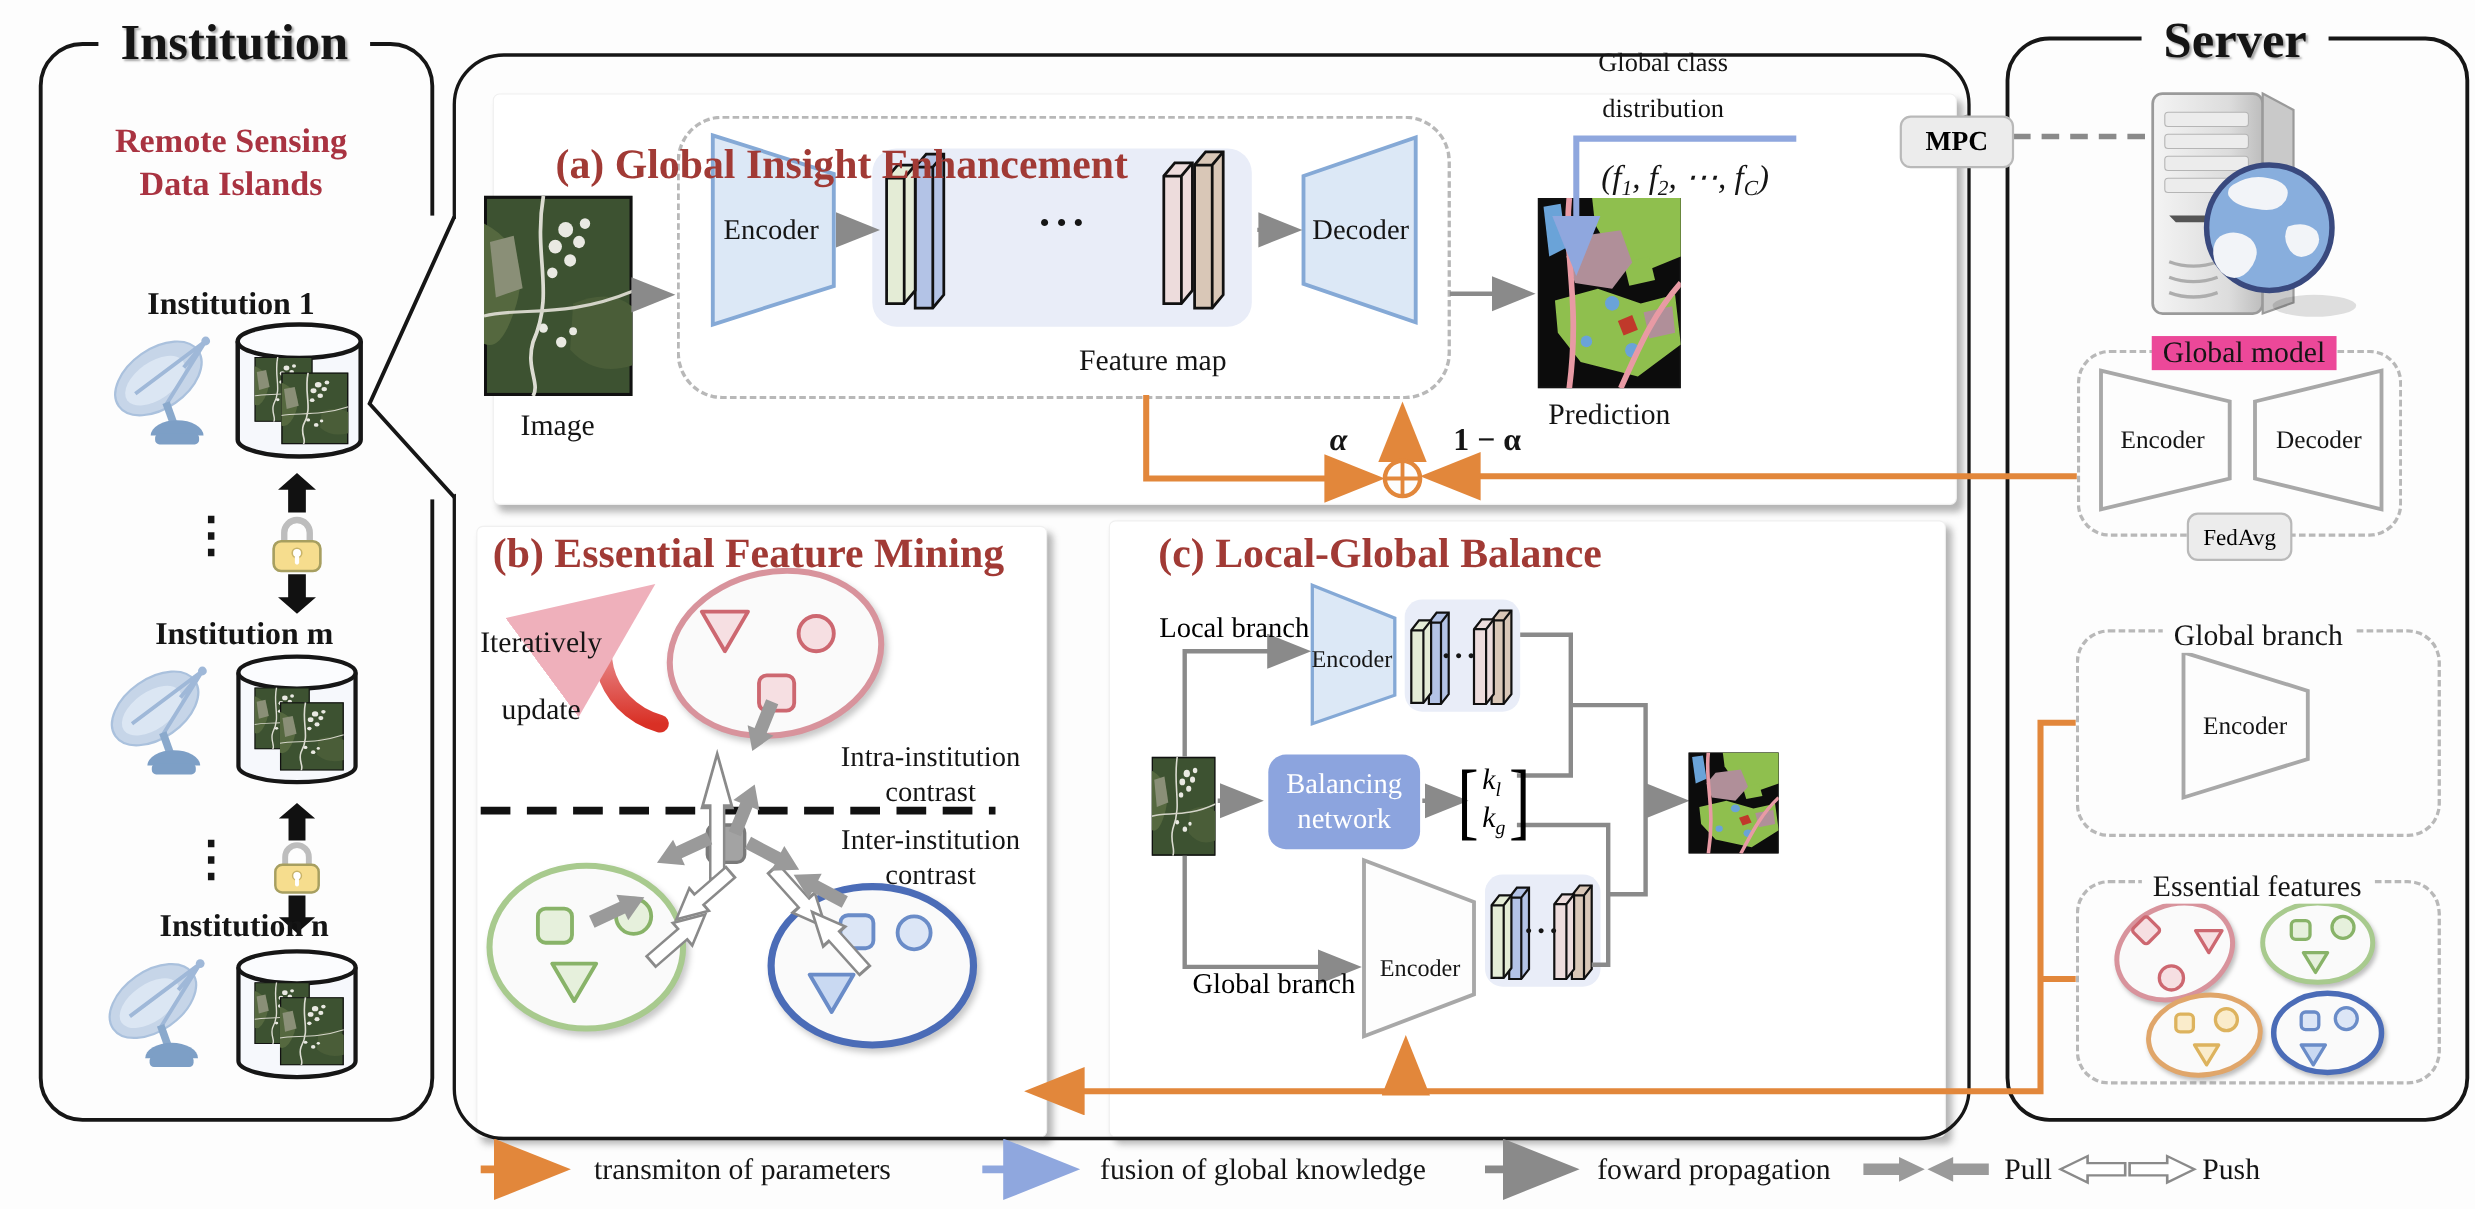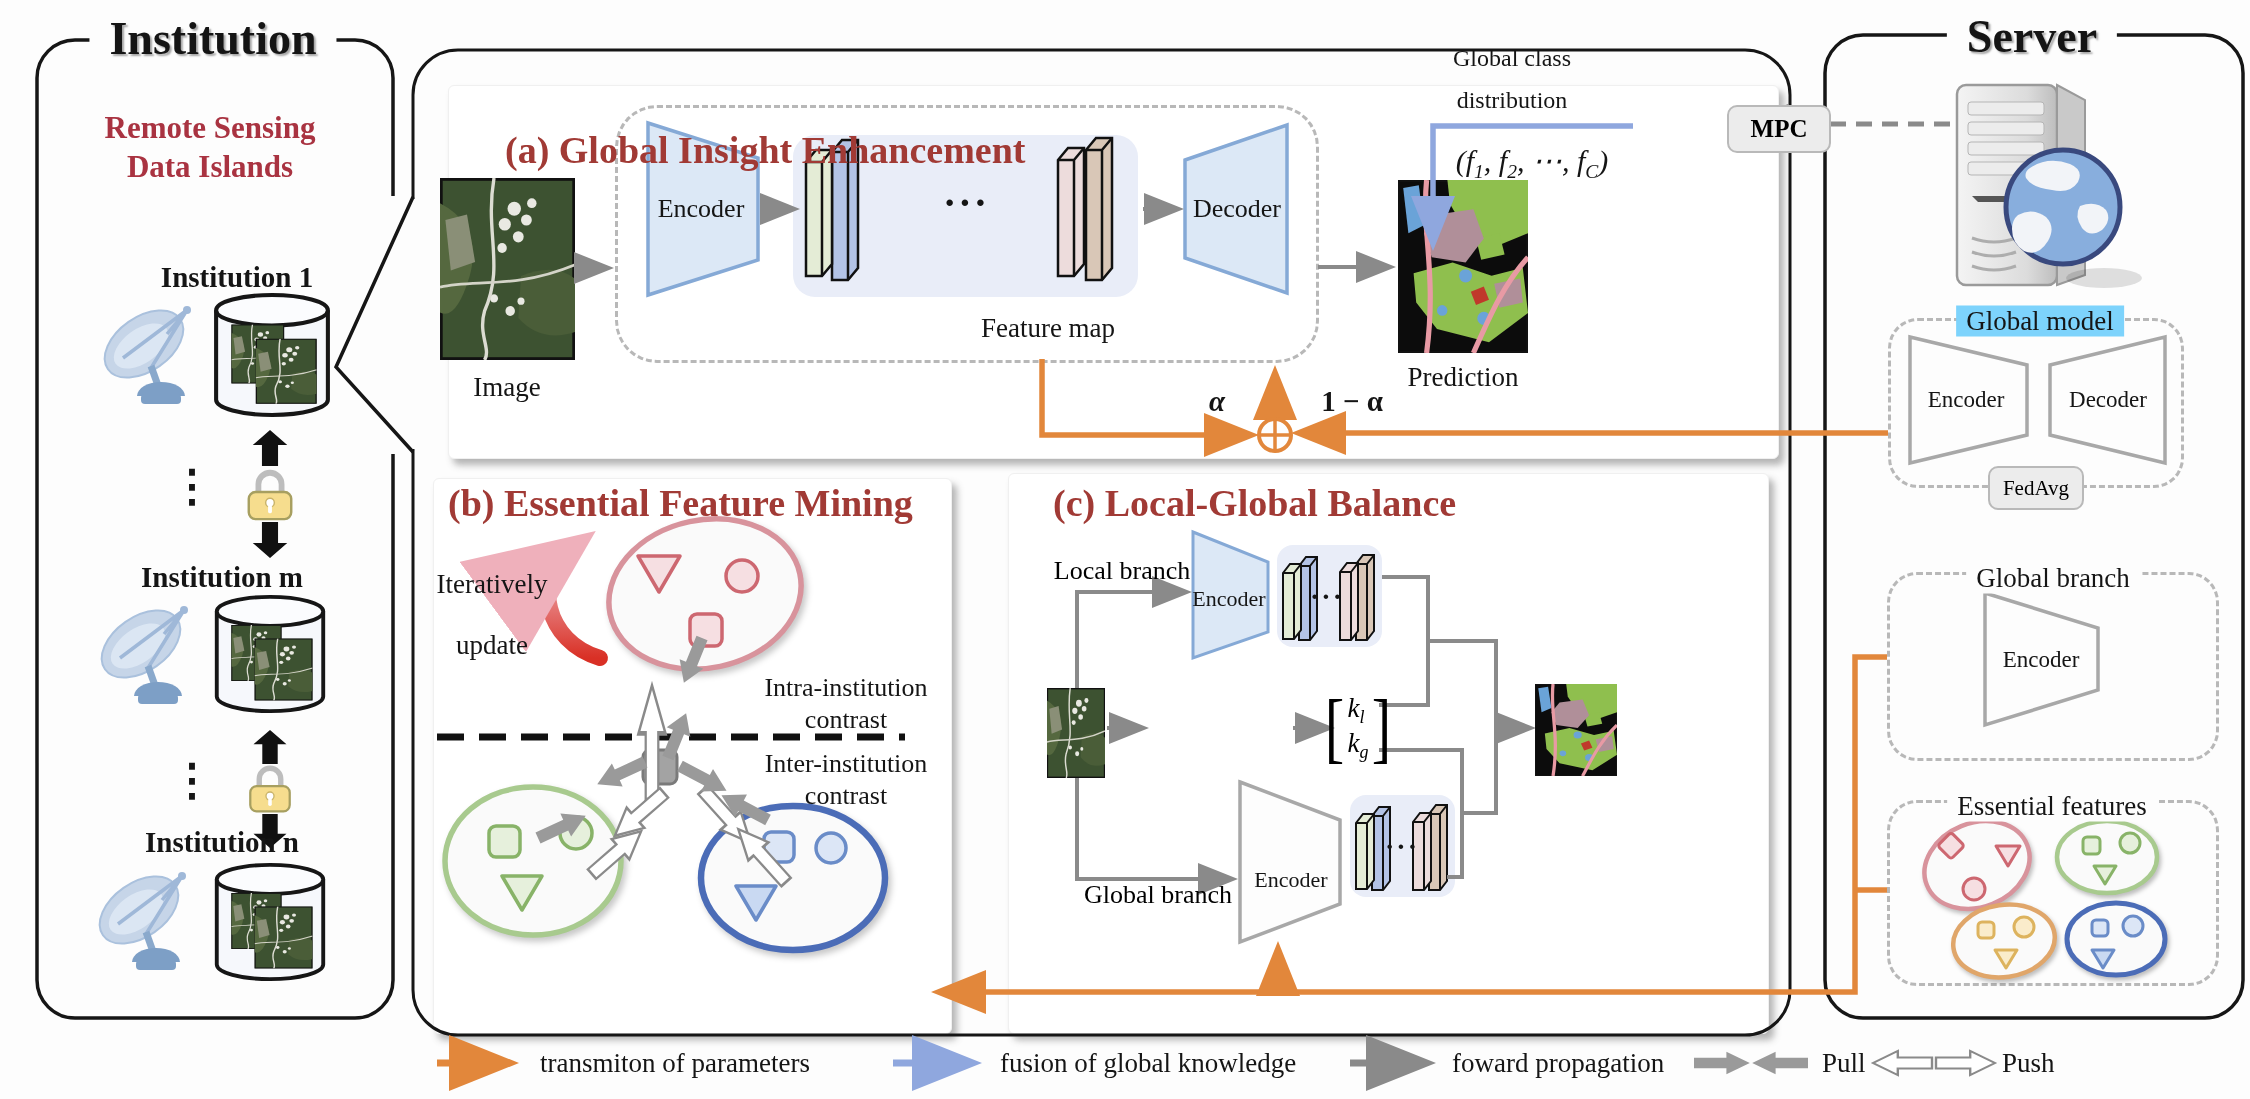--- a/index.html
+++ b/index.html
@@ -329,21 +329,21 @@
       <use href="#barrow" transform="translate(1694,1063) scale(0.9,0.75)" fill="#9a9a9a"></use>
       <use href="#barrow" transform="translate(1808,1063) rotate(180) scale(0.9,0.75)" fill="#9a9a9a"></use>
       <use href="#barrow-o" transform="translate(1932,1063) rotate(180) scale(0.95,0.8)"></use>
       <use href="#barrow-o" transform="translate(1936,1063) scale(0.95,0.8)"></use>
     </g>
   </svg>
 
   <div class="lbl ttl" style="left:213px;top:38px;">Institution</div>
   <div class="lbl red" style="left:210px;top:128px;">Remote Sensing</div>
   <div class="lbl red" style="left:210px;top:167px;">Data Islands</div>
-  <div class="lbl instname" style="left:237px;top:277px;">Institution 1</div>
+  <div class="lbl instname" style="left:210px;top:277px;">Institution 1</div>
   <div class="lbl instname" style="left:222px;top:577px;">Institution m</div>
   <div class="lbl instname" style="left:222px;top:842px;">Institution n</div>
   <div class="lbl" style="left:192px;top:486px;font-size:44px;font-weight:bold;">⋮</div>
   <div class="lbl" style="left:192px;top:780px;font-size:44px;font-weight:bold;">⋮</div>
 
   <div class="lbl-l sect" style="left:505px;top:128px;">(a) Global Insight Enhancement</div>
   <div class="lbl" style="left:507px;top:387px;font-size:27px;">Image</div>
   <div class="lbl" style="left:701px;top:209px;font-size:26px;">Encoder</div>
   <div class="lbl dotsv" style="left:966px;top:202px;font-size:40px;">···</div>
   <div class="lbl" style="left:1048px;top:328px;font-size:27px;">Feature map</div>
@@ -365,34 +365,38 @@
   <div class="lbl" style="left:492px;top:617px;font-size:27px;margin-top:28px;">update</div>
   <div class="lbl" style="left:846px;top:688px;font-size:26px;">Intra-institution</div>
   <div class="lbl" style="left:846px;top:720px;font-size:26px;">contrast</div>
   <div class="lbl" style="left:846px;top:764px;font-size:26px;">Inter-institution</div>
   <div class="lbl" style="left:846px;top:796px;font-size:26px;">contrast</div>
 
   <div class="lbl-l sect" style="left:1053px;top:481px;">(c) Local-Global Balance</div>
   <div class="lbl gray" style="left:1122px;top:571px;font-size:26px;">Local branch</div>
   <div class="lbl" style="left:1229px;top:599px;font-size:22px;">Encoder</div>
   <div class="lbl dotsv" style="left:1327px;top:597px;font-size:28px;">···</div>
+  <div class="balanc" style="left:1153px;top:686px;width:138px;height:86px;">
+    <span>Balancing</span>
+    <span>network</span>
+  </div>
   <div class="kwrap" style="left:1358px;top:728px;">
     <span class="bigbr">[</span>
     <span class="kcol">
       <span><i>k</i><sub>l</sub></span>
       <span><i>k</i><sub>g</sub></span>
     </span>
     <span class="bigbr">]</span>
   </div>
   <div class="lbl gray" style="left:1158px;top:895px;font-size:26px;">Global branch</div>
   <div class="lbl" style="left:1291px;top:880px;font-size:22px;">Encoder</div>
   <div class="lbl dotsv" style="left:1402px;top:847px;font-size:28px;">···</div>
 
   <div class="lbl ttl" style="left:2032px;top:36px;">Server</div>
-  <div class="lbl" style="left:2040px;top:321px;font-size:27px;background:#7dd3fc;padding:0 10px;">Global model</div>
+  <div class="lbl" style="left:2040px;top:321px;font-size:27px;background:#ec4899;padding:0 10px;">Global model</div>
   <div class="lbl" style="left:1966px;top:400px;font-size:23px;">Encoder</div>
   <div class="lbl" style="left:2108px;top:400px;font-size:23px;">Decoder</div>
   <div class="chipbox" style="left:1988px;top:466px;width:92px;height:40px;">
     <span style="font-size:21px;">FedAvg</span>
   </div>
   <div class="lbl" style="left:2053px;top:578px;font-size:27px;background:#fdfdfd;padding:0 10px;">Global branch</div>
   <div class="lbl" style="left:2041px;top:660px;font-size:23px;">Encoder</div>
   <div class="lbl" style="left:2052px;top:806px;font-size:27px;background:#fdfdfd;padding:0 10px;">Essential features</div>
 
   <div class="lbl-l" style="left:540px;top:1048px;font-size:27px;">transmiton of parameters</div>

